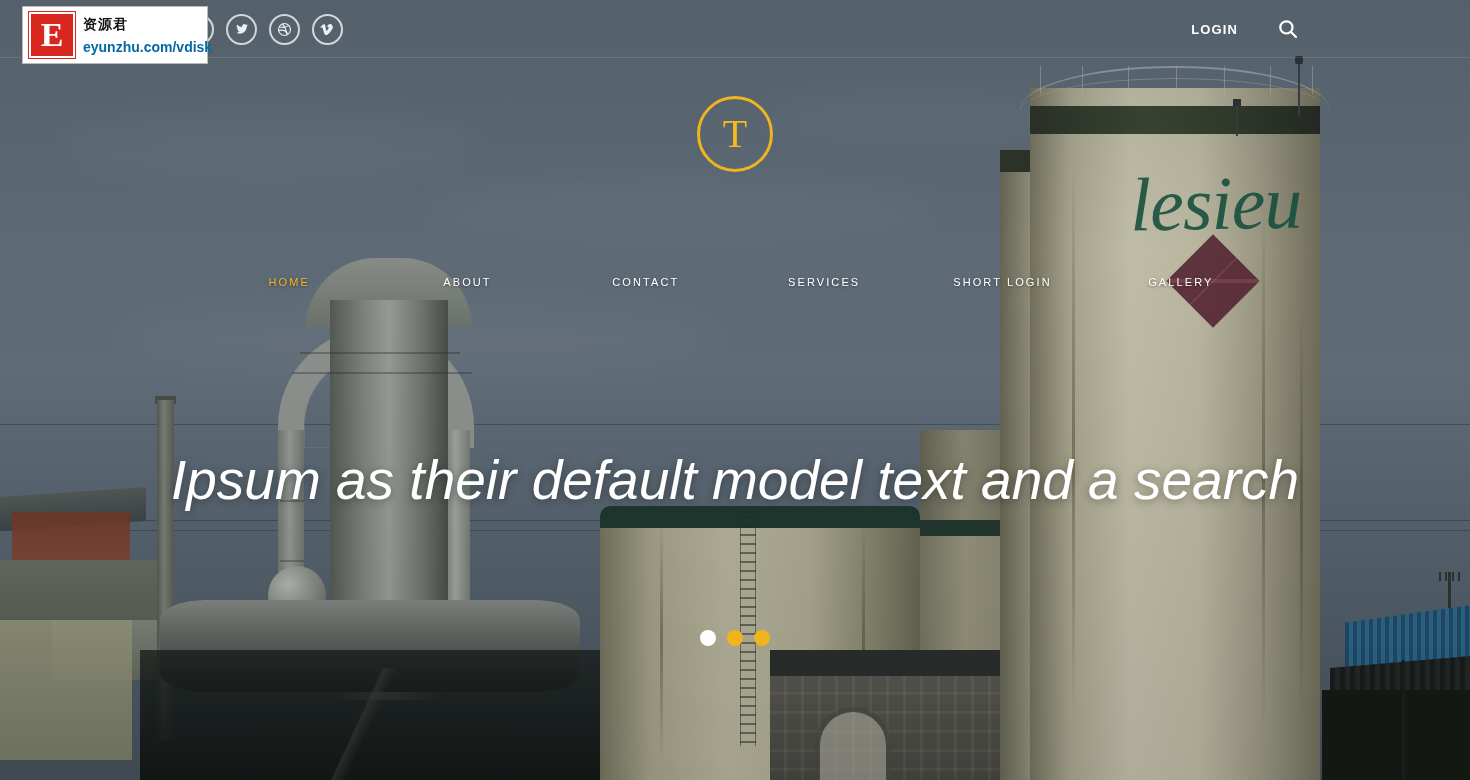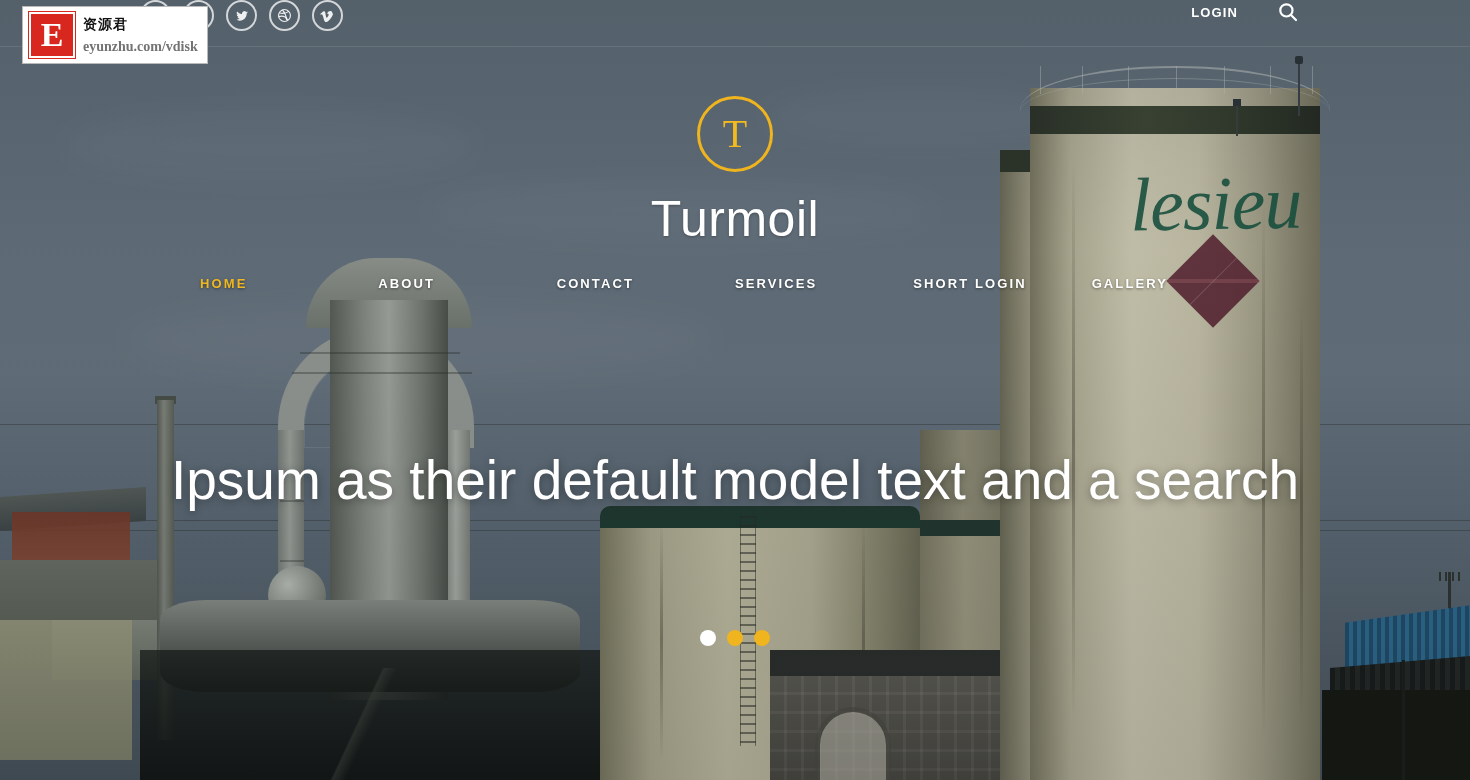--- a/index.html
+++ b/index.html
@@ -260,28 +260,28 @@
     display:flex; align-items:center; justify-content:center;
     border:2px solid #fff; box-shadow:0 0 0 1px #d7271f;
     flex:0 0 auto;
   }
   .wm-right { margin-left:8px; line-height:1; }
   .wm-cn {
     font-family:"DejaVu Sans", sans-serif;
     font-size:14px; font-weight:bold; color:#111; letter-spacing:1px;
   }
   .wm-url {
-    font-family:Liberation Serif, serif;
-    font-size:14px; font-weight:bold; color:#737373; margin-top:9px;
+    font-family:Liberation Sans, sans-serif;
+    font-size:14px; font-weight:bold; color:#0369a1; margin-top:9px;
   }
 
   
   .topbar {
-    position:absolute; left:0; top:0; width:1470px; height:47px; z-index:30;
-    display:flex; align-items:flex-start;
+    position:absolute; left:0; top:0; width:1470px; height:58px; z-index:30;
+    display:flex; align-items:center;
   }
   .topbar::after {
     content:""; position:absolute; left:0; bottom:0; width:100%; height:1px;
     background:rgba(255,255,255,.10);
   }
   .social {
     display:flex; align-items:center; gap:12px; margin-left:140px;
   }
   .soc {
     width:31px; height:31px; border-radius:50%;
@@ -316,35 +316,36 @@
     text-shadow:0 1px 3px rgba(0,0,0,.28);
   }
 
   
   .nav {
     position:absolute; left:0; top:276px; width:1470px; z-index:30;
     display:flex; justify-content:center; align-items:center;
   }
   .nav-inner { display:flex; width:1070px; }
   .nav-item {
-    flex:1; text-align:left;
-    color:#fff; font-size:13px; font-weight:bold; letter-spacing:2.1px;
+    flex:1; text-align:center;
+    color:#fff; font-size:11px; font-weight:normal; letter-spacing:2.1px;
     text-decoration:none; cursor:pointer;
     text-shadow:0 1px 3px rgba(0,0,0,.45);
     white-space:nowrap;
   }
   .nav-item.active { color:#f0b71f; }
 
   
   .hero {
     position:absolute; left:0; top:448px; width:1470px; text-align:center; z-index:30;
   }
   .hero h1 {
     color:#fff; font-size:55px; font-weight:300; letter-spacing:0px;
     text-shadow:0 2px 8px rgba(0,0,0,.35);
+    font-style:italic;
   }
 
   
   .dots {
     position:absolute; left:0; top:630px; width:1470px; z-index:30;
     display:flex; justify-content:center; gap:11px;
   }
   .dot { width:16px; height:16px; border-radius:50%; background:#efb41e; cursor:pointer; }
   .dot.active { background:#ffffff; }
 </style>
@@ -482,21 +483,20 @@
         <line x1="15" y1="15" x2="20" y2="20"></line>
       </svg>
     </span>
   </div>
 </div>
 
 <div class="brand">
   <div class="brand-mark">
     <span>T</span>
   </div>
-  <div class="brand-name">Turmoil</div>
 </div>
 
 <nav class="nav">
   <div class="nav-inner">
     <a class="nav-item active">HOME</a>
     <a class="nav-item">ABOUT</a>
     <a class="nav-item">CONTACT</a>
     <a class="nav-item">SERVICES</a>
     <a class="nav-item">SHORT LOGIN</a>
     <a class="nav-item">GALLERY</a>

